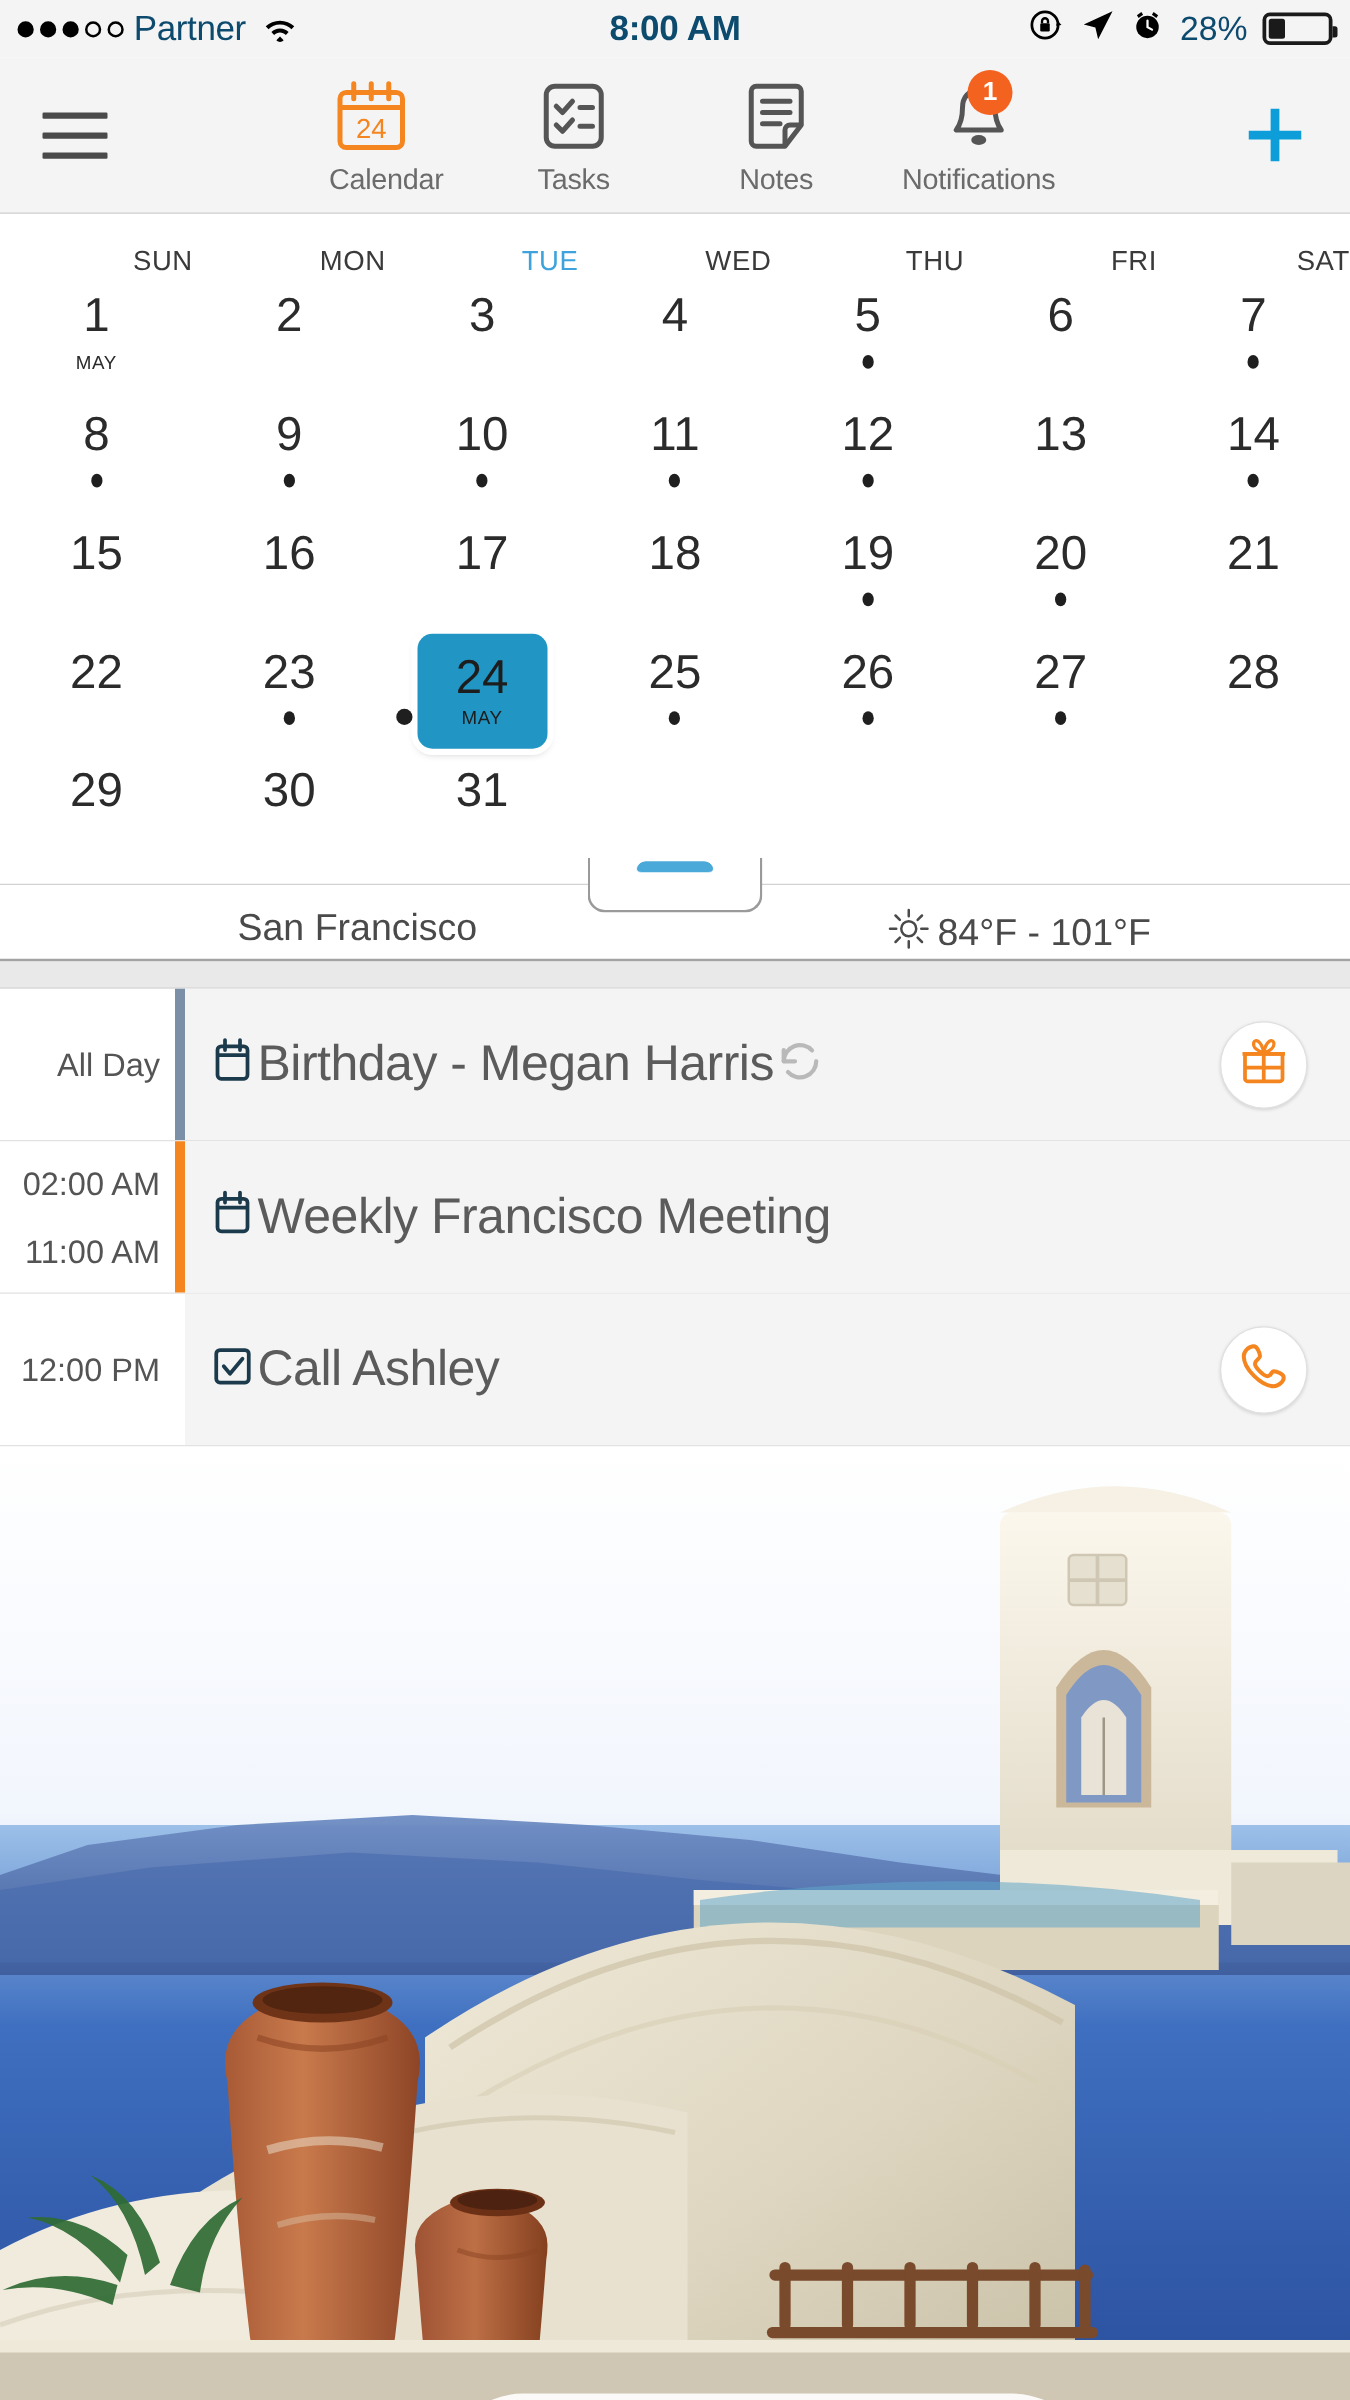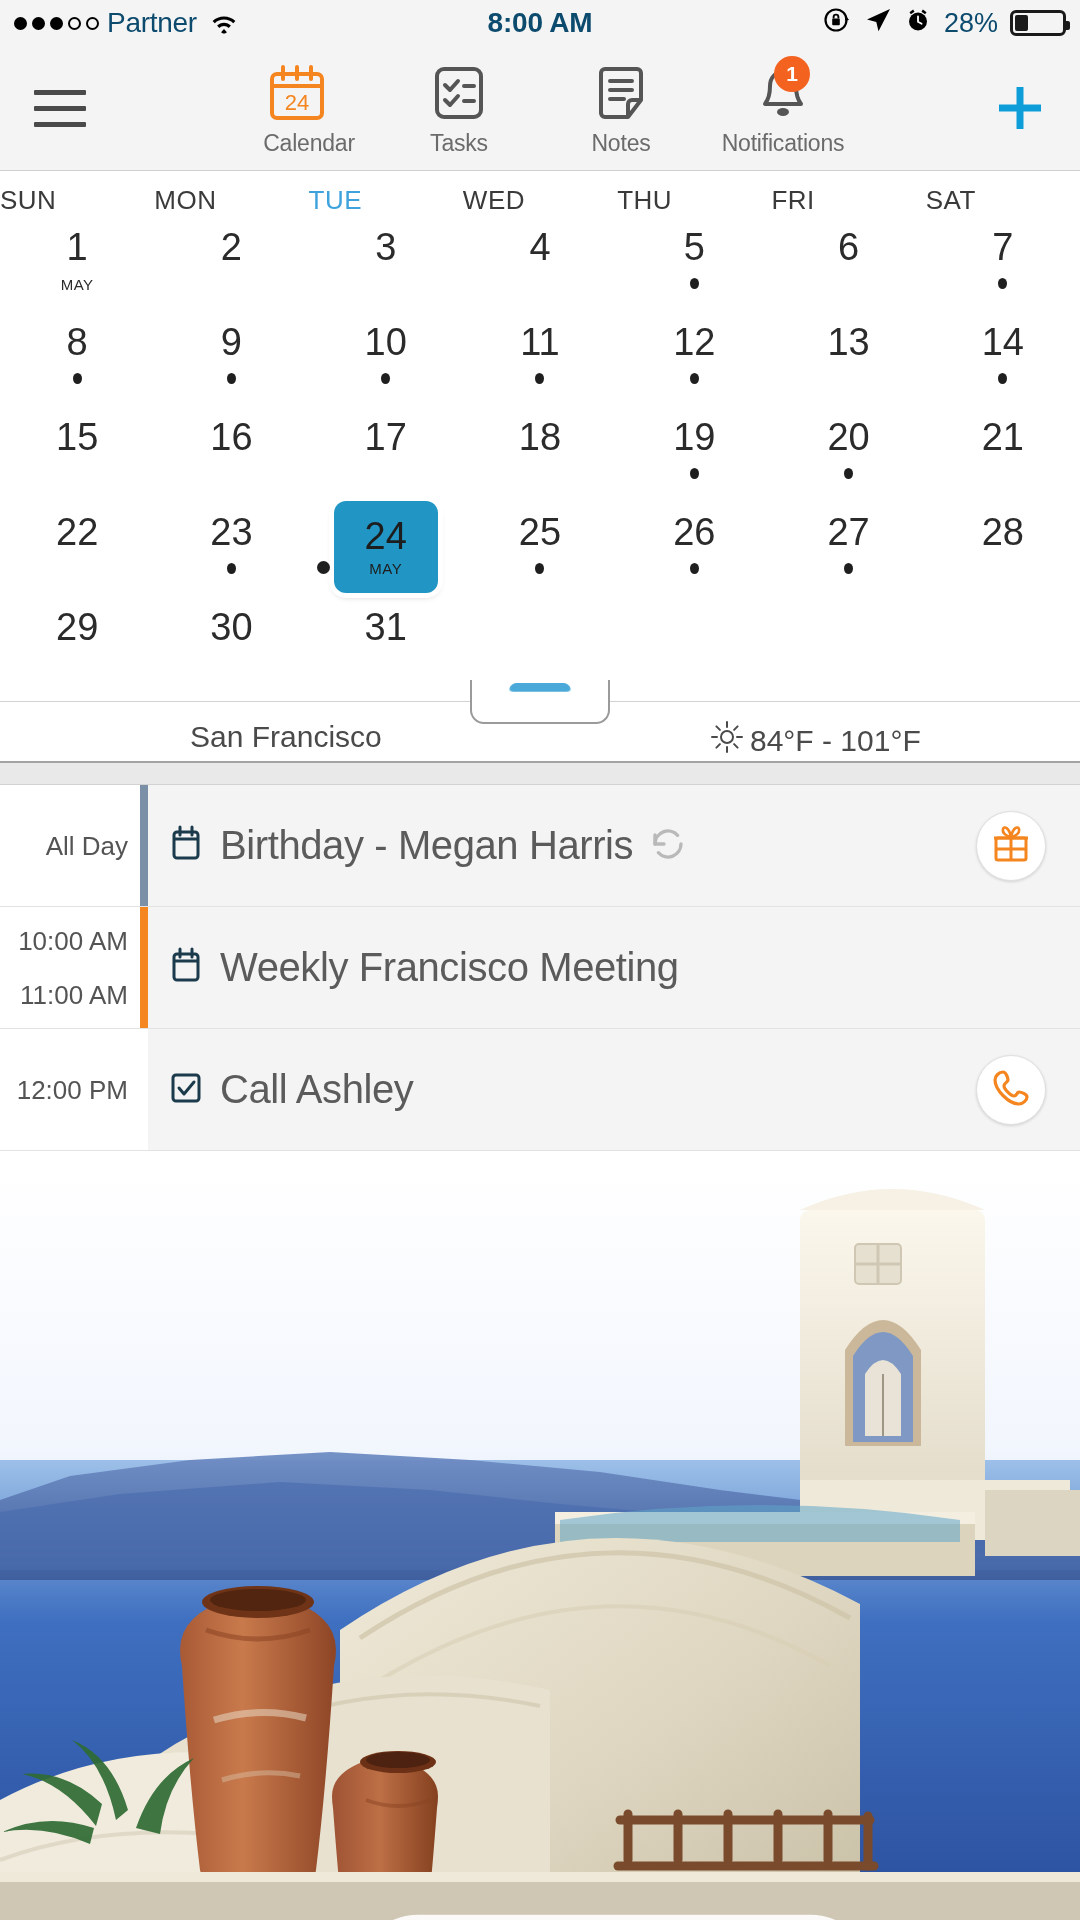--- a/index.html
+++ b/index.html
@@ -60,21 +60,21 @@
     display:flex; align-items:center; justify-content:center;
   }
   .plusbtn{
     margin-left:auto; width:120px; display:flex; align-items:center;
     justify-content:center; cursor:pointer; z-index:2;
   }
 
   
   .cal{ background:#fff; }
   .dowrow{ display:flex; padding:14px 0 4px; }
-  .dow{ flex:1; text-align:left; font-size:26px; color:#3a3a3a; letter-spacing:0.5px;}
+  .dow{ flex:1; text-align:right; font-size:22px; color:#3a3a3a; letter-spacing:0.5px;margin-top:11px;}
   .dow.sel{ color:#3ea3dc; }
   .weeks{ padding:0 0 6px; }
   .week{ display:flex; }
   .day{
     flex:1; height:95px; display:flex; flex-direction:column;
     align-items:center; justify-content:flex-start; position:relative;
     cursor:pointer;
   }
   .daynum{ font-size:38px; color:#2b2b2b; line-height:54px; font-weight:400;}
   .monlbl{ font-size:15px; color:#2b2b2b; letter-spacing:0.5px; line-height:22px;}
@@ -120,21 +120,21 @@
     border-bottom:1px solid #e2e2e2; cursor:pointer;
   }
   .evt-time{
     width:140px; display:flex; flex-direction:column;
     align-items:flex-end; justify-content:center; padding-right:12px;
     font-size:26px; color:#545454; line-height:54px;text-align:right;
   }
   .evt-bar{ width:8px; }
   .evt-body{
     flex:1; background:#f4f4f4; display:flex; align-items:center;
-    padding:0 18px; gap:14px;
+    padding:0 18px; 
   }
   .evt-title{ font-size:40px; color:#5b5b5b; letter-spacing:-0.4px; white-space:nowrap;}
   .evt-action{
     width:70px; height:70px; border-radius:50%; background:#fff;
     border:1px solid #e0e0e0; box-shadow:0 1px 3px rgba(0,0,0,.14);
     display:flex; align-items:center; justify-content:center;
     margin-left:auto; margin-right:16px; flex:0 0 auto; cursor:pointer;
   }
 
   
@@ -455,21 +455,21 @@
               <path d="M22 16v22" stroke="#f4851f" stroke-width="3"></path>
               <path d="M7 27h30" stroke="#f4851f" stroke-width="3"></path>
               <path d="M22 15c-5-1-9-4-8-8 1-3 6-2 8 8z" fill="none" stroke="#f4851f" stroke-width="2.6"></path>
               <path d="M22 15c5-1 9-4 8-8-1-3-6-2-8 8z" fill="none" stroke="#f4851f" stroke-width="2.6"></path>
             </svg></span>
         </span>
       </div>
     </div>
     <div class="evt">
       <div class="evt-time">
-        <span>10:00 AM</span>
+        <span>02:00 AM</span>
         <span>11:00 AM</span>
       </div>
       <div class="evt-bar" style="background: rgb(244, 133, 31);"></div>
       <div class="evt-body">
         <span><svg width="40" height="40" viewBox="0 0 40 40">
             <rect x="8" y="8" width="24" height="26" rx="3" fill="none" stroke="#1b3a4b" stroke-width="3"></rect>
             <path d="M8 15h24" stroke="#1b3a4b" stroke-width="3"></path>
             <path d="M14 3v8M26 3v8" stroke="#1b3a4b" stroke-width="3" stroke-linecap="round"></path>
           </svg></span>
         <span class="evt-title">Weekly Francisco Meeting</span>

